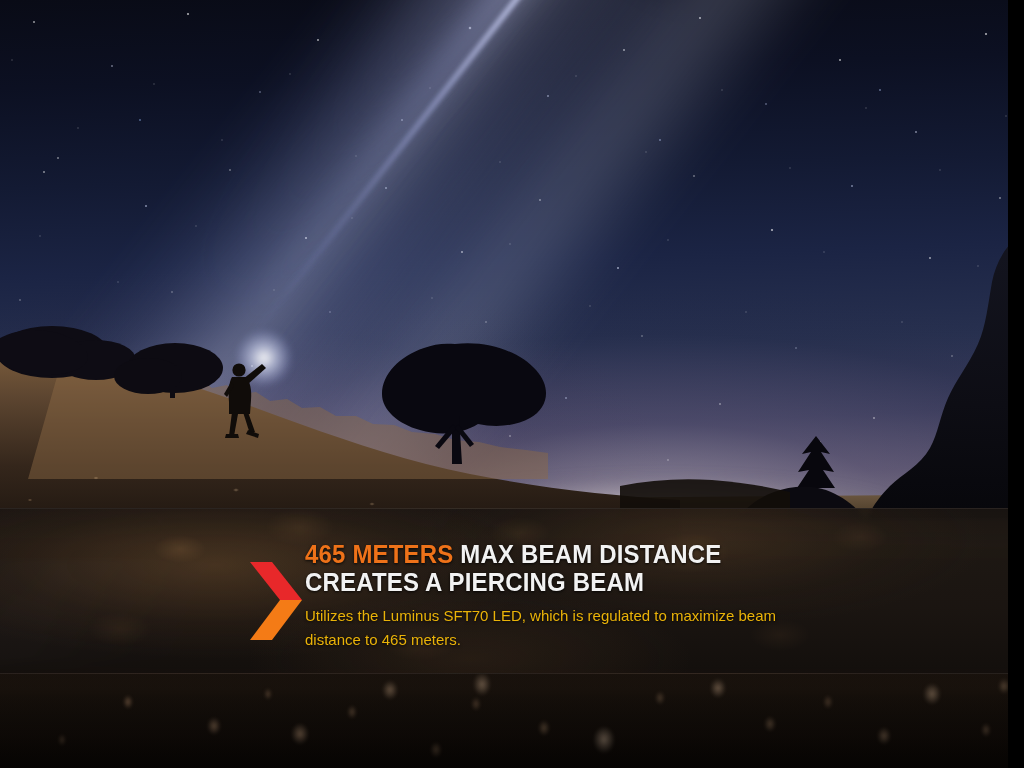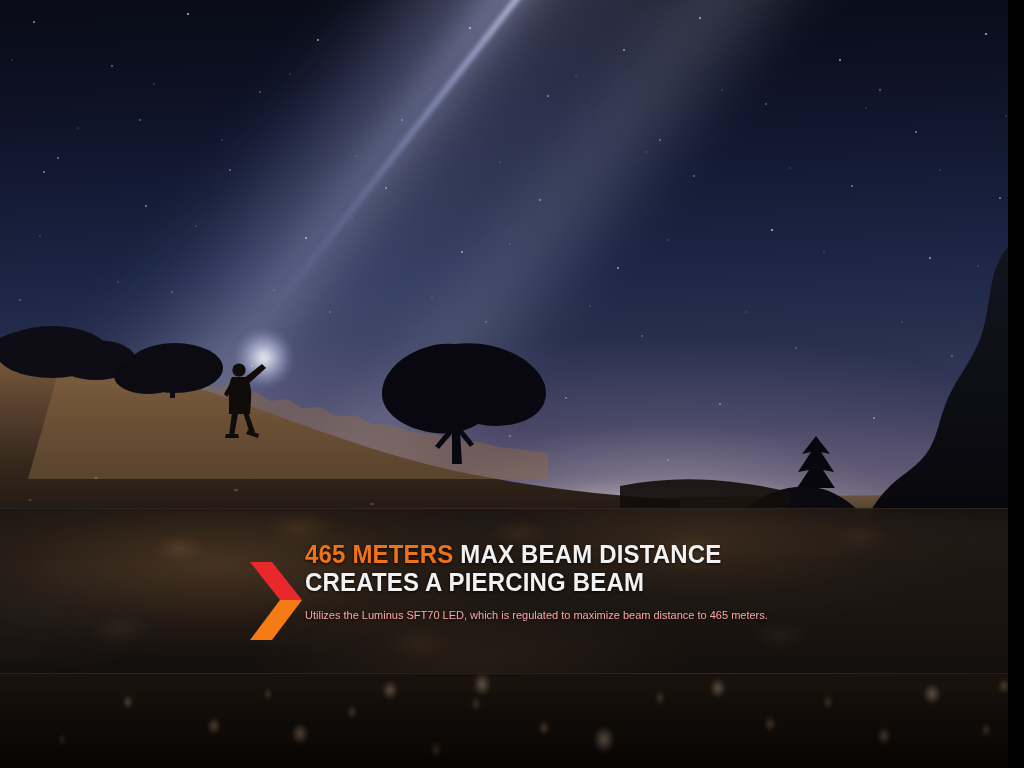--- a/index.html
+++ b/index.html
@@ -315,23 +315,23 @@
     text-transform:uppercase;
     white-space:nowrap;
     text-shadow:0 1px 3px rgba(0,0,0,.85);
     transform:scaleX(.94);
     transform-origin:left center;
   }
   .headline .accent { color:#ee7219; }
   .body {
     margin-top:8px;
     font-family:"Liberation Sans", sans-serif;
-    font-size:11px;
+    font-size:15px;
     line-height:23.5px;
-    color:#fca5a5;
+    color:#eab308;
     max-width:530px;
     text-shadow:0 1px 3px rgba(0,0,0,.8);
   }
 </style>
 </head>
 <body>
 
 <div id="scene">
 
   <div class="sky"></div>

